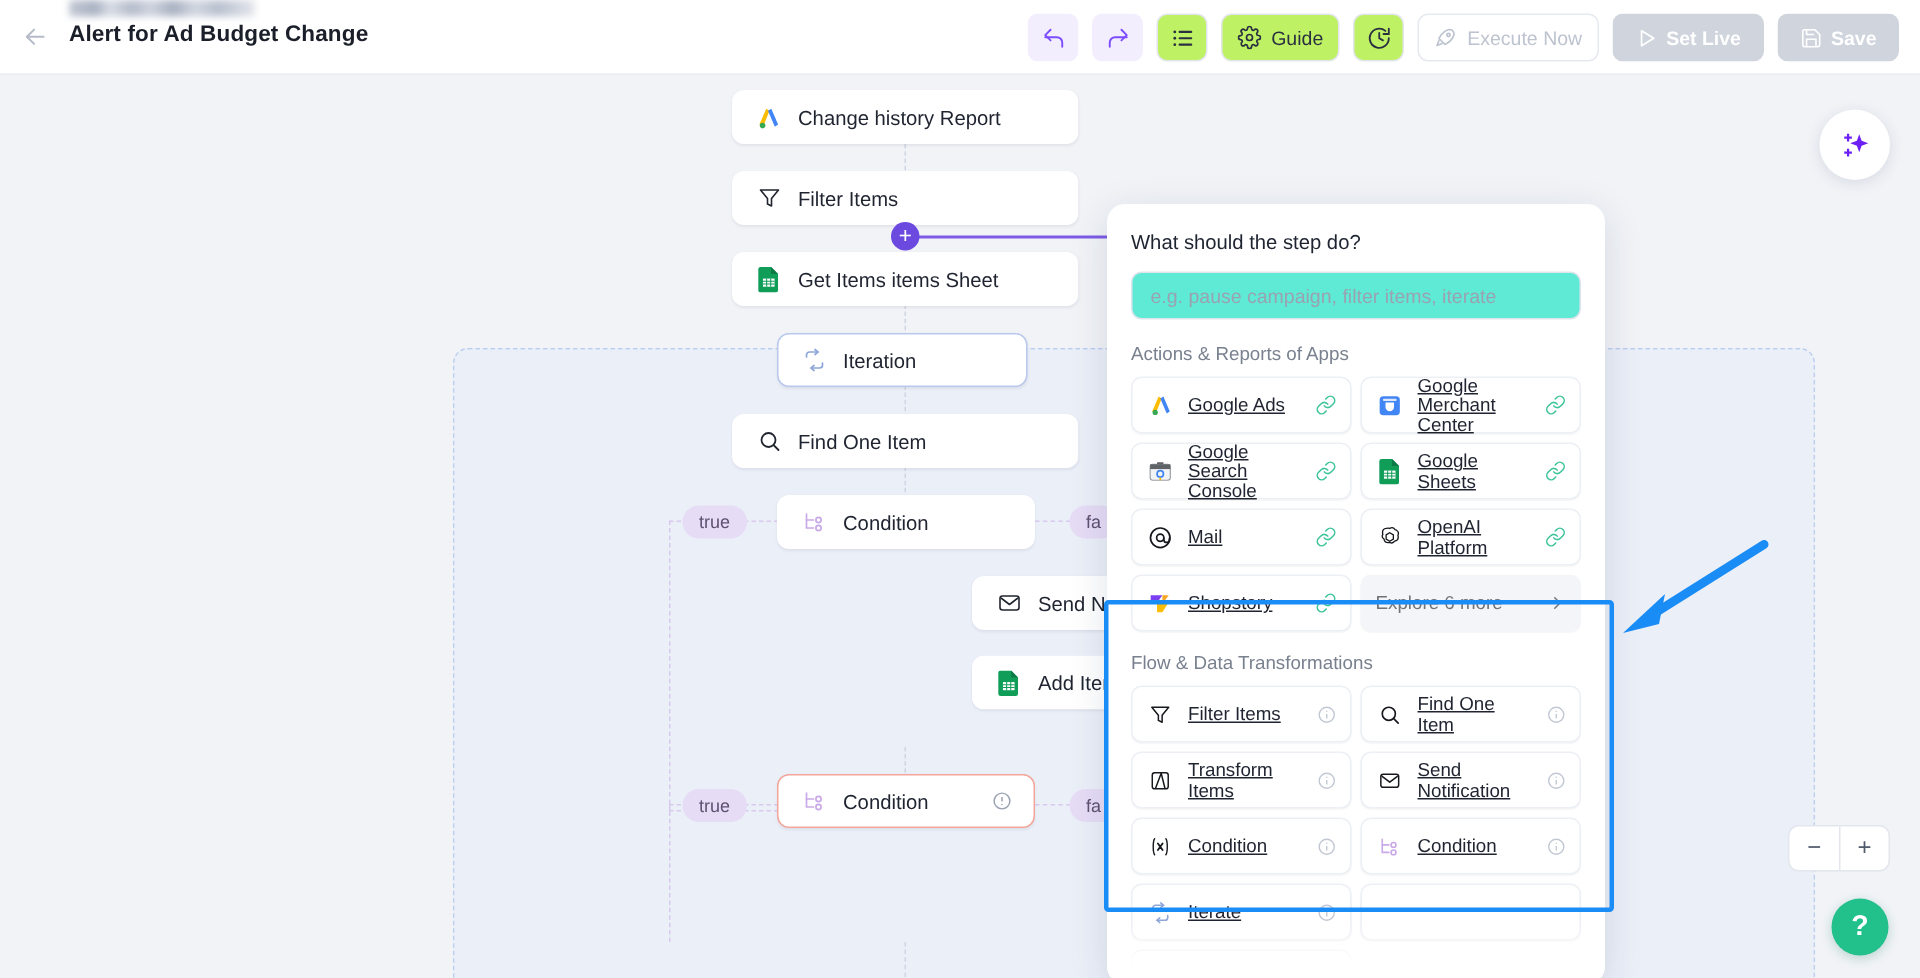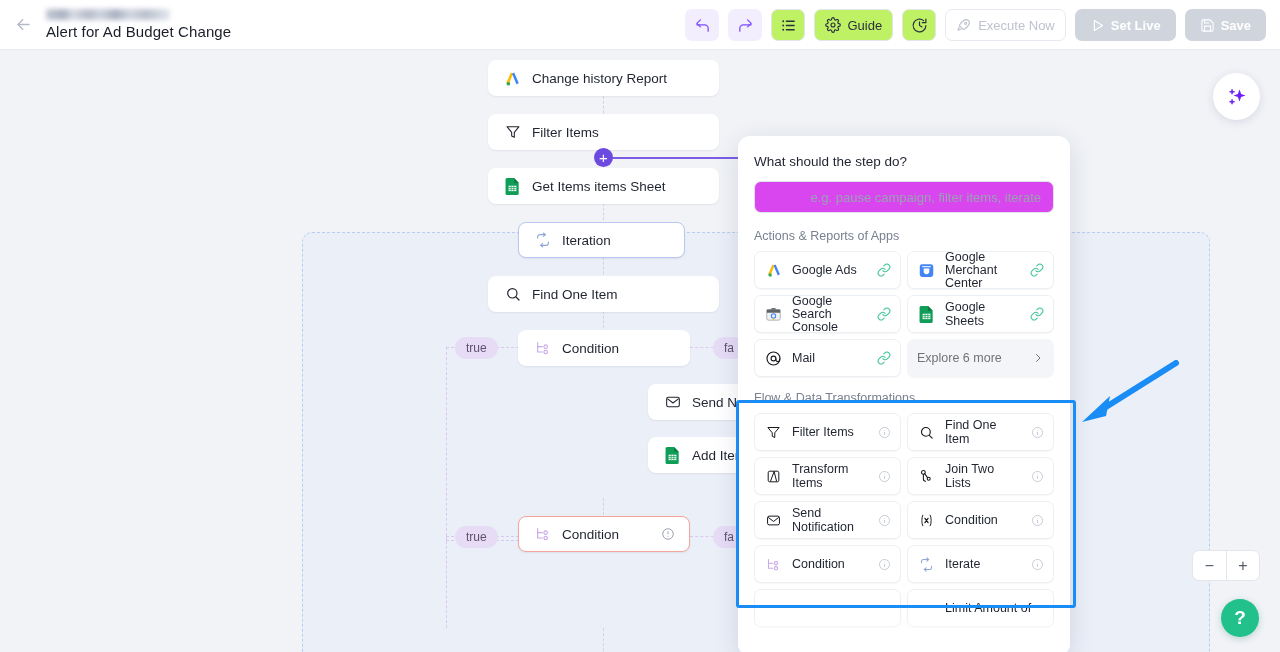--- a/index.html
+++ b/index.html
@@ -17,21 +17,21 @@
     background: #ffffff;
     border-bottom: 1px solid #e8eaf0;
     display: flex; align-items: center;
     z-index: 40;
   }
   .back-arrow {
     width: 46px; height: 50px;
     display: flex; align-items: center; justify-content: center;
     color: #b4bac7; cursor: pointer;
   }
-  .title-block { display: flex; flex-direction: column; justify-content: center; height: 50px; }
+  .title-block { display: flex; flex-direction: column; justify-content: flex-start; height: 50px; font-weight: bold; }
   .breadcrumb-redacted {
     width: 124px; height: 11px; margin-bottom: 3px;
     background: linear-gradient(90deg,#c3c8d4 0%,#aab2c2 14%,#d8dce5 22%,#b6bccb 34%,#cfd4df 44%,#a9b1c1 56%,#d2d7e1 68%,#b9c0ce 80%,#e3e6ec 100%);
     filter: blur(2.6px);
     border-radius: 2px;
     color: transparent; font-size: 9px; overflow: hidden;
   }
   .wf-title { font-size: 15px; color: #1b1f2a; letter-spacing: .1px; }
 
   .toolbar {
@@ -92,33 +92,33 @@
   .step-panel {
     position: absolute; left: 738px; top: 86px; width: 332px; height: 520px;
     background: #ffffff; border-radius: 12px;
     box-shadow: 0 6px 26px rgba(25,35,70,.13);
     padding: 18px 16px 0 16px; overflow: hidden; z-index: 25;
   }
   .panel-q { font-size: 13.5px; color: #1e2430; margin-bottom: 12px; }
   .panel-input {
     width: 100%; height: 32px; border: 1px solid #dfe3eb; border-radius: 7px;
     padding: 0 12px; font-size: 13px; color: #1e2430; font-family: inherit;
-    background: #d946ef; outline: none; text-align: right;
+    background: #5eead4; outline: none;
   }
   .panel-input::placeholder { color: #9aa2b2; }
   .sec-title { font-size: 12.5px; color: #79818f; margin: 16px 0 8px 0; }
   .grid2 { display: grid; grid-template-columns: 1fr 1fr; gap: 6px; }
   .pcard {
     background: #fff; border: 1px solid #eceff4; border-radius: 7px;
     height: 38px; display: flex; align-items: center; gap: 9px;
     padding: 0 9px; font-size: 12.5px; color: #1f2430; cursor: pointer;
     box-shadow: 0 1px 1px rgba(24,33,58,.04);
   }
   .pcard.two-line { line-height: 13px; }
-  .pcard .pl { flex: 1; }
+  .pcard .pl { flex: 1; text-decoration: underline; }
   .pcard .tail { color: #3ec49a; display: flex; flex: 0 0 auto; }
   .pcard .tail.gray { color: #c2c8d3; }
   .pcard.explore { justify-content: space-between; background: #f3f5f8; border-color: transparent; color: #737373; gap: 5px; }
   .ico { width: 19px; height: 19px; flex: 0 0 19px; display: flex; align-items: center; justify-content: center; }
 
   .flow-section { margin-top: 14px; position: relative; }
   .highlight-box {
     position: absolute; left: 736px; top: 400px; width: 340px; height: 208px;
     border: 3px solid #1a8cf5; border-radius: 3px; z-index: 30; pointer-events: none;
   }
@@ -451,21 +451,52 @@
         </span>
         <span class="pl">Mail</span>
         <span class="tail">
           <svg width="14" height="14" viewBox="0 0 24 24" fill="none" stroke="currentColor" stroke-width="1.8" stroke-linecap="round">
               <path d="M10 13a5 5 0 0 0 7.5.5l3-3A5 5 0 0 0 13.4 3.4l-1.7 1.7"></path>
               <path d="M14 11a5 5 0 0 0-7.5-.5l-3 3A5 5 0 0 0 10.6 20.6l1.7-1.7"></path>
             </svg>
         </span>
       </div>
 
-
+      <div class="pcard">
+        <span class="ico">
+          <svg width="17" height="17" viewBox="0 0 24 24" fill="none" stroke="#16181d" stroke-width="1.25">
+              <path d="M12 3.2c1.7-1 3.9-.5 5 1.1.5.1 1 .3 1.4.6 1.7 1 2.3 3.2 1.3 4.9.2.5.3 1 .3 1.6 0 2-1.5 3.6-3.4 3.8-1 1.5-3 2-4.6 1.1-.5.2-1 .3-1.6.3-2 0-3.6-1.5-3.8-3.4-1.5-1-2-3-1.1-4.6-.2-.5-.3-1-.3-1.6 0-2 1.5-3.6 3.4-3.8C9.6 3 10.8 2.8 12 3.2z"></path>
+              <path d="M8.6 9.3 12 7.3l3.4 2v4l-3.4 2-3.4-2z"></path>
+            </svg>
+        </span>
+        <span class="pl">OpenAI Platform</span>
+        <span class="tail">
+          <svg width="14" height="14" viewBox="0 0 24 24" fill="none" stroke="currentColor" stroke-width="1.8" stroke-linecap="round">
+              <path d="M10 13a5 5 0 0 0 7.5.5l3-3A5 5 0 0 0 13.4 3.4l-1.7 1.7"></path>
+              <path d="M14 11a5 5 0 0 0-7.5-.5l-3 3A5 5 0 0 0 10.6 20.6l1.7-1.7"></path>
+            </svg>
+        </span>
+      </div>
+
+      <div class="pcard">
+        <span class="ico">
+          <svg width="17" height="17" viewBox="0 0 24 24">
+              <path d="M3 4h11l-5 7H3z" fill="#7b3ff2"></path>
+              <path d="M9 12h10l-5 8H9z" fill="#fbbc04"></path>
+              <path d="M14 4h6l-6 8z" fill="#f6a623"></path>
+            </svg>
+        </span>
+        <span class="pl">Shopstory</span>
+        <span class="tail">
+          <svg width="14" height="14" viewBox="0 0 24 24" fill="none" stroke="currentColor" stroke-width="1.8" stroke-linecap="round">
+              <path d="M10 13a5 5 0 0 0 7.5.5l3-3A5 5 0 0 0 13.4 3.4l-1.7 1.7"></path>
+              <path d="M14 11a5 5 0 0 0-7.5-.5l-3 3A5 5 0 0 0 10.6 20.6l1.7-1.7"></path>
+            </svg>
+        </span>
+      </div>
 
       <div class="pcard explore">
         <span>Explore 6 more</span>
         <svg width="12" height="12" viewBox="0 0 24 24" fill="none" stroke="currentColor" stroke-width="2" stroke-linecap="round" stroke-linejoin="round">
             <polyline points="9 5 16 12 9 19"></polyline>
           </svg>
       </div>
     </div>
 
     <div class="flow-section">
@@ -515,38 +546,20 @@
           <span class="pl">Transform Items</span>
           <span class="tail gray">
               <svg width="13" height="13" viewBox="0 0 24 24" fill="none" stroke="currentColor" stroke-width="1.7">
                 <circle cx="12" cy="12" r="9.3"></circle>
                 <line x1="12" y1="11" x2="12" y2="16.5"></line>
                 <circle cx="12" cy="7.8" r=".9" fill="currentColor" stroke="none"></circle>
               </svg>
             </span>
         </div>
 
-        <div class="pcard">
-          <span class="ico">
-              <svg width="15" height="15" viewBox="0 0 24 24" fill="none" stroke="#16181d" stroke-width="1.7" stroke-linecap="round">
-                <circle cx="7" cy="5.5" r="3"></circle>
-                <path d="M7 8.5v7.5c0 2 1.5 3.5 3.5 3.5"></path>
-                <circle cx="15.5" cy="15.5" r="2.4"></circle>
-                <path d="M9 7.5 13.6 13.8"></path>
-              </svg>
-            </span>
-          <span class="pl">Join Two Lists</span>
-          <span class="tail gray">
-              <svg width="13" height="13" viewBox="0 0 24 24" fill="none" stroke="currentColor" stroke-width="1.7">
-                <circle cx="12" cy="12" r="9.3"></circle>
-                <line x1="12" y1="11" x2="12" y2="16.5"></line>
-                <circle cx="12" cy="7.8" r=".9" fill="currentColor" stroke="none"></circle>
-              </svg>
-            </span>
-        </div>
 
         <div class="pcard">
           <span class="ico">
               <svg width="15" height="15" viewBox="0 0 24 24" fill="none" stroke="#16181d" stroke-width="1.6" stroke-linejoin="round">
                 <rect x="2.5" y="5" width="19" height="14" rx="2.5"></rect>
                 <polyline points="3.5 7 12 13.5 20.5 7"></polyline>
               </svg>
             </span>
           <span class="pl">Send Notification</span>
           <span class="tail gray">

